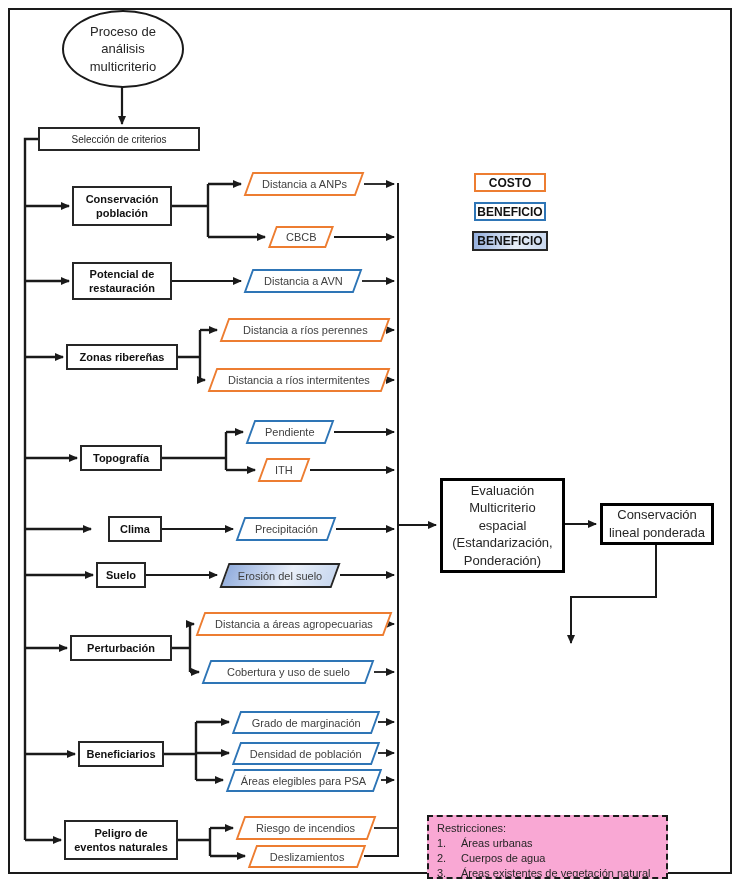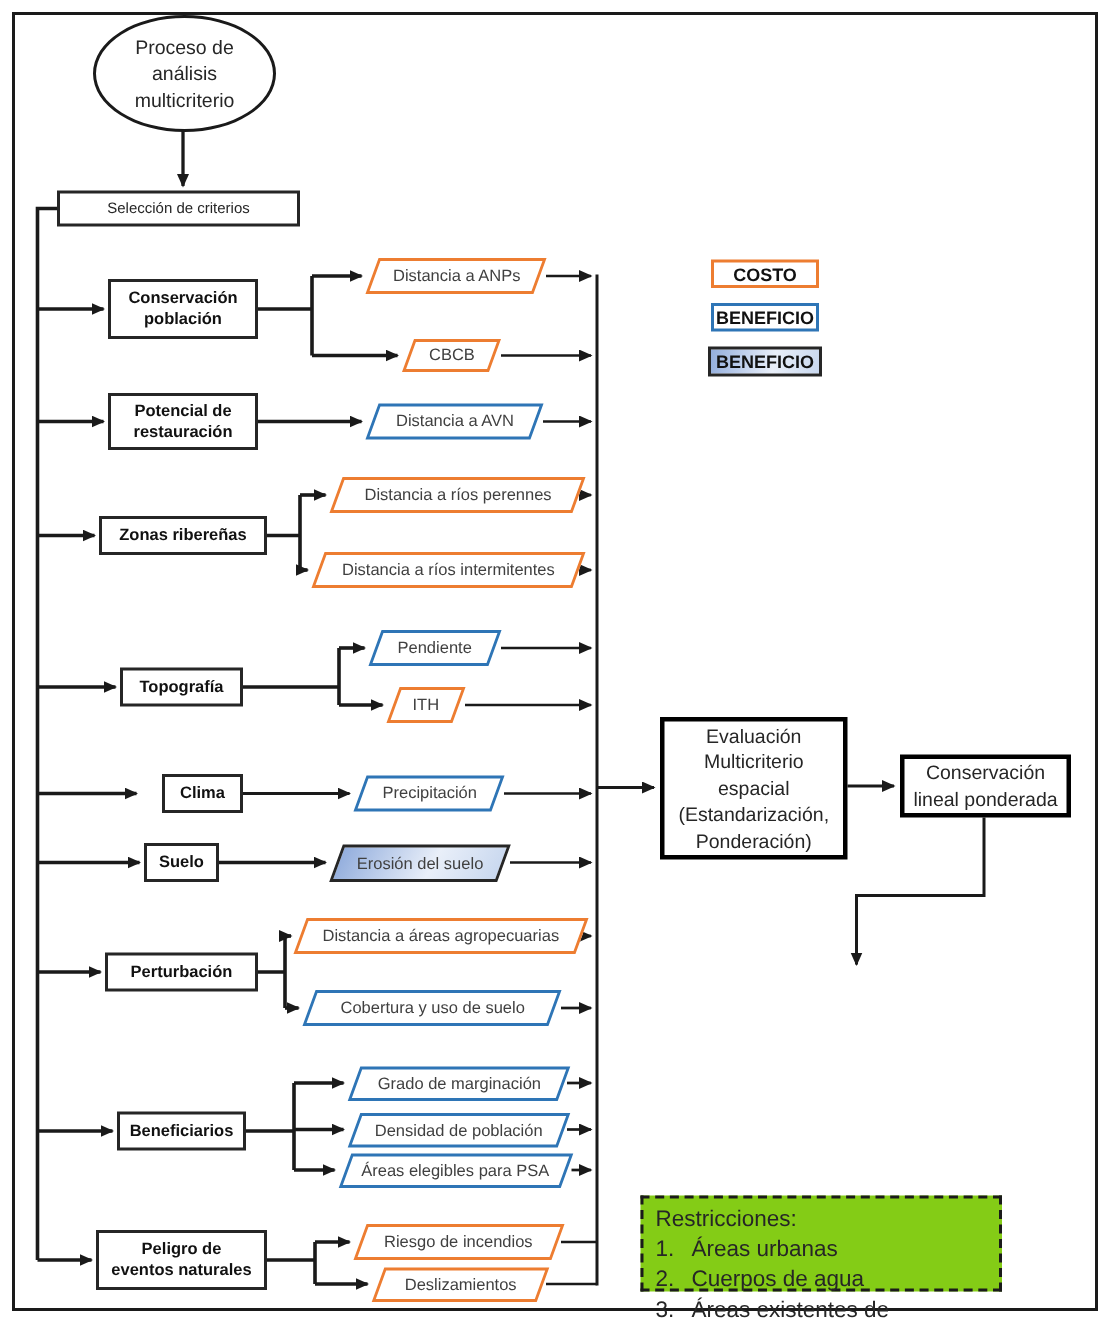--- a/index.html
+++ b/index.html
@@ -17,21 +17,21 @@
   .proc{border:3px solid #000000;font-size:13px;line-height:1.35;}
   .para{position:absolute;z-index:2;background:#fff;border:2px solid;transform:skewX(-20deg);display:flex;align-items:center;justify-content:center;}
   .para > span{transform:skewX(20deg);font-size:11px;color:#404040;white-space:nowrap;}
   .para.costo{border-color:#ED7D31;}
   .para.beneficio{border-color:#2E75B6;}
   .para.booleano{border-color:#262626;background:linear-gradient(100deg,#93aedd 0%,#e9eff9 58%,#c9d8ef 100%);}
   .legend-box{position:absolute;z-index:2;border:2px solid;background:#fff;display:flex;align-items:center;justify-content:center;font-weight:bold;font-size:12px;color:#111;}
   .legend-box.costo{border-color:#ED7D31;text-align:right;}
   .legend-box.beneficio{border-color:#2E75B6;}
   .legend-box.booleano{border-color:#262626;background:linear-gradient(100deg,#93aedd 0%,#e9eff9 58%,#c9d8ef 100%);}
-  .restrict{position:absolute;z-index:2;border:2px dashed #1a1a1a;background:#84cc16;font-size:15px;color:#262626;padding:5px 6px 4px 8px;box-sizing:border-box;}
+  .restrict{position:absolute;z-index:2;border:2px dashed #1a1a1a;background:#f9a8d4;font-size:11px;color:#262626;padding:5px 6px 4px 8px;box-sizing:border-box;margin-top:18px;}
   .restrict .title{display:block;margin-bottom:2px;}
   .restrict .row{display:flex;line-height:1.35;}
   .restrict .num{width:24px;flex:0 0 24px;}
 </style>
 </head>
 <body>
 
 <div class="canvas">
   <div class="frame"></div>
 

